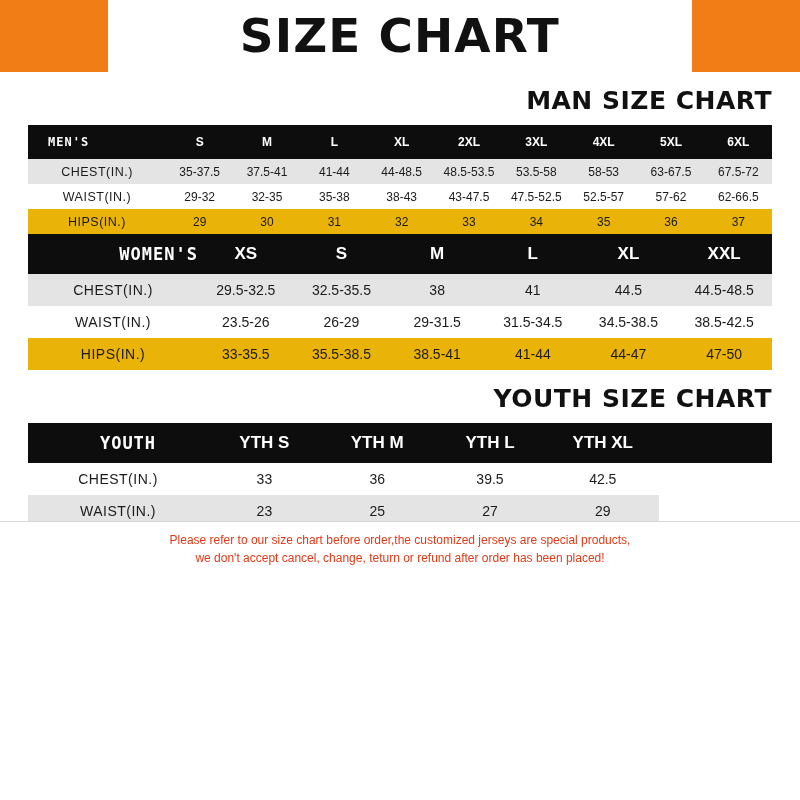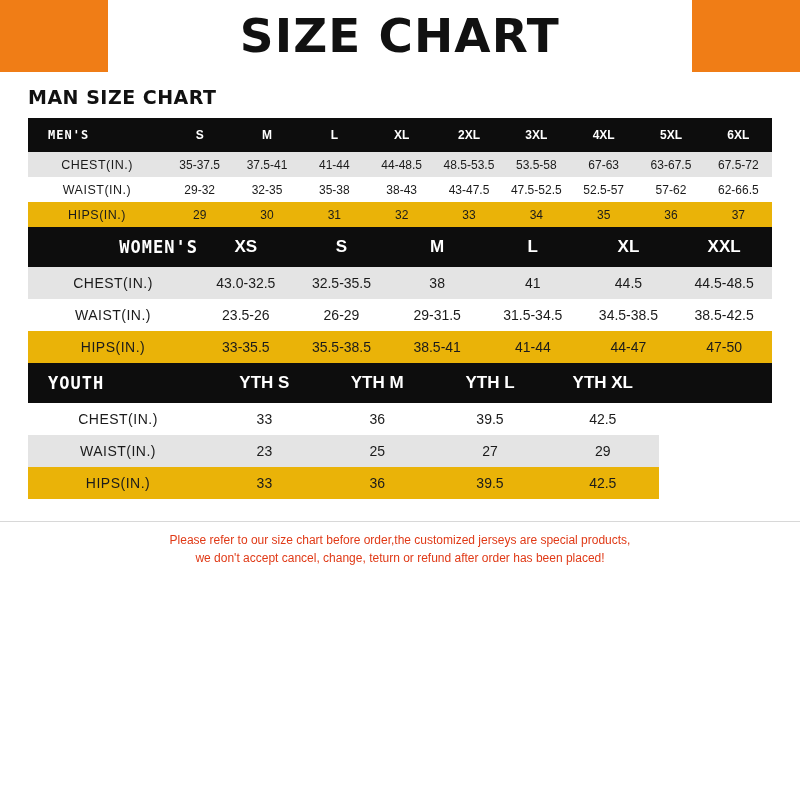--- a/index.html
+++ b/index.html
@@ -46,24 +46,24 @@
     color: #111111;
     line-height: 1;
     margin: 0;
     transform: scaleX(1.02);
   }
   
   .section {
     padding: 0 28px;
   }
   .section-title {
-    text-align: left;
+    text-align: right;
     font-family: "DejaVu Sans", sans-serif;
     font-weight: bold;
-    font-size: 19px;
+    font-size: 25px;
     color: #111111;
     margin: 0;
     padding: 14px 0 10px 0;
     letter-spacing: 0.5px;
   }
   table.size-table {
     border-collapse: collapse;
     width: 100%;
     table-layout: fixed;
   }
@@ -107,21 +107,21 @@
   #men-table tbody td { height: 25px; }
 
   
   #women-table thead th.row-label { width: 150px; text-align: right; }
   #women-table tbody td { height: 32px; font-size: 14px; }
   #women-table thead th { font-size: 17px; height: 40px; }
 
   
   #youth-table thead th.row-label { width: 160px; }
   #youth-table tbody td { height: 32px; font-size: 14px; }
-  #youth-table thead th { font-size: 17px; height: 40px; }
+  #youth-table thead th { font-size: 17px; height: 40px; text-align: center; }
   #youth-table .empty-col { background: inherit; }
 
   
   .footer-note {
     position: absolute;
     left: 0;
     right: 0;
     bottom: 0;
     padding: 10px 18px 14px 18px;
     border-top: 1px solid #d8d8d8;
@@ -165,21 +165,21 @@
       </thead>
       <tbody>
         <tr class="band-light">
           <td class="row-label">CHEST(IN.)</td>
           <td>35-37.5</td>
           <td>37.5-41</td>
           <td>41-44</td>
           <td>44-48.5</td>
           <td>48.5-53.5</td>
           <td>53.5-58</td>
-          <td>67-63</td>
+          <td>58-53</td>
           <td>63-67.5</td>
           <td>67.5-72</td>
         </tr>
         <tr class="band-white">
           <td class="row-label">WAIST(IN.)</td>
           <td>29-32</td>
           <td>32-35</td>
           <td>35-38</td>
           <td>38-43</td>
           <td>43-47.5</td>
@@ -213,21 +213,21 @@
           <th>S</th>
           <th>M</th>
           <th>L</th>
           <th>XL</th>
           <th>XXL</th>
         </tr>
       </thead>
       <tbody>
         <tr class="band-light">
           <td class="row-label">CHEST(IN.)</td>
-          <td>43.0-32.5</td>
+          <td>29.5-32.5</td>
           <td>32.5-35.5</td>
           <td>38</td>
           <td>41</td>
           <td>44.5</td>
           <td>44.5-48.5</td>
         </tr>
         <tr class="band-white">
           <td class="row-label">WAIST(IN.)</td>
           <td>23.5-26</td>
           <td>26-29</td>
@@ -243,20 +243,21 @@
           <td>38.5-41</td>
           <td>41-44</td>
           <td>44-47</td>
           <td>47-50</td>
         </tr>
       </tbody>
     </table>
   </div>
 
   <div class="section">
+    <h2 class="section-title">YOUTH SIZE CHART</h2>
     <table class="size-table" id="youth-table">
       <thead>
         <tr>
           <th class="row-label">YOUTH</th>
           <th>YTH S</th>
           <th>YTH M</th>
           <th>YTH L</th>
           <th>YTH XL</th>
           <th></th>
         </tr>

